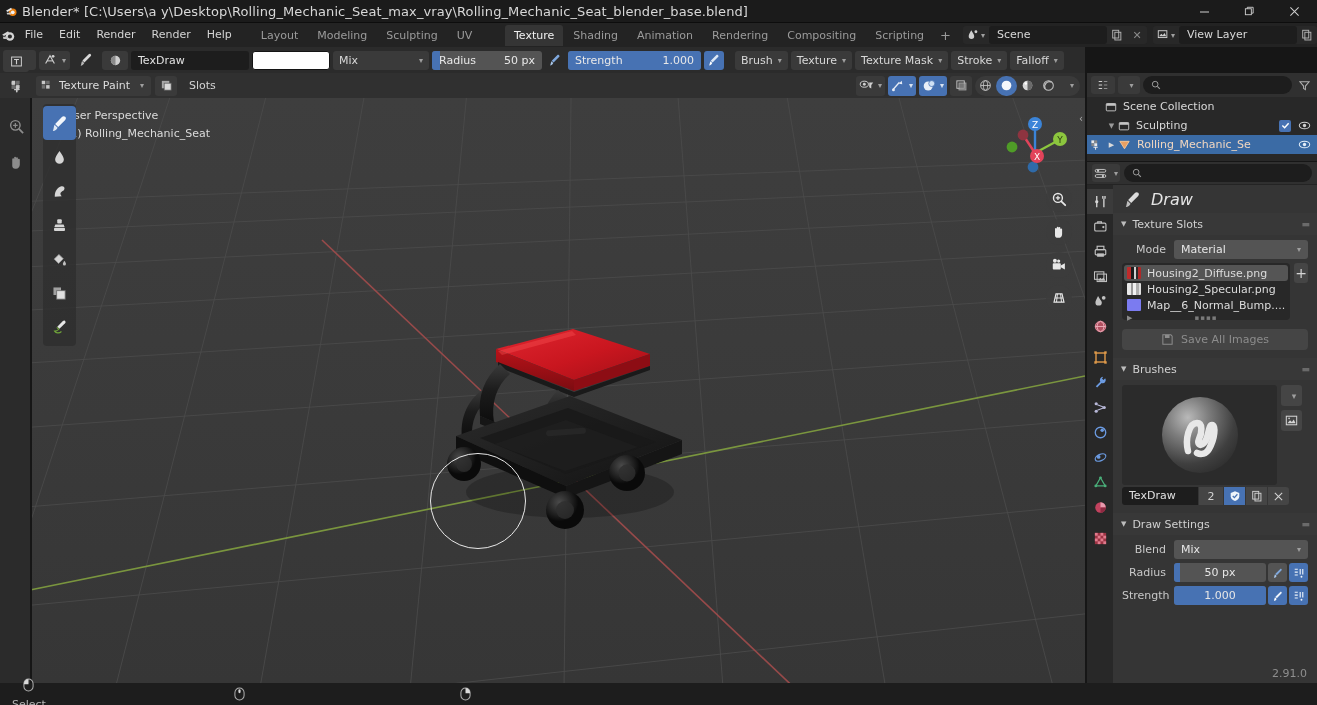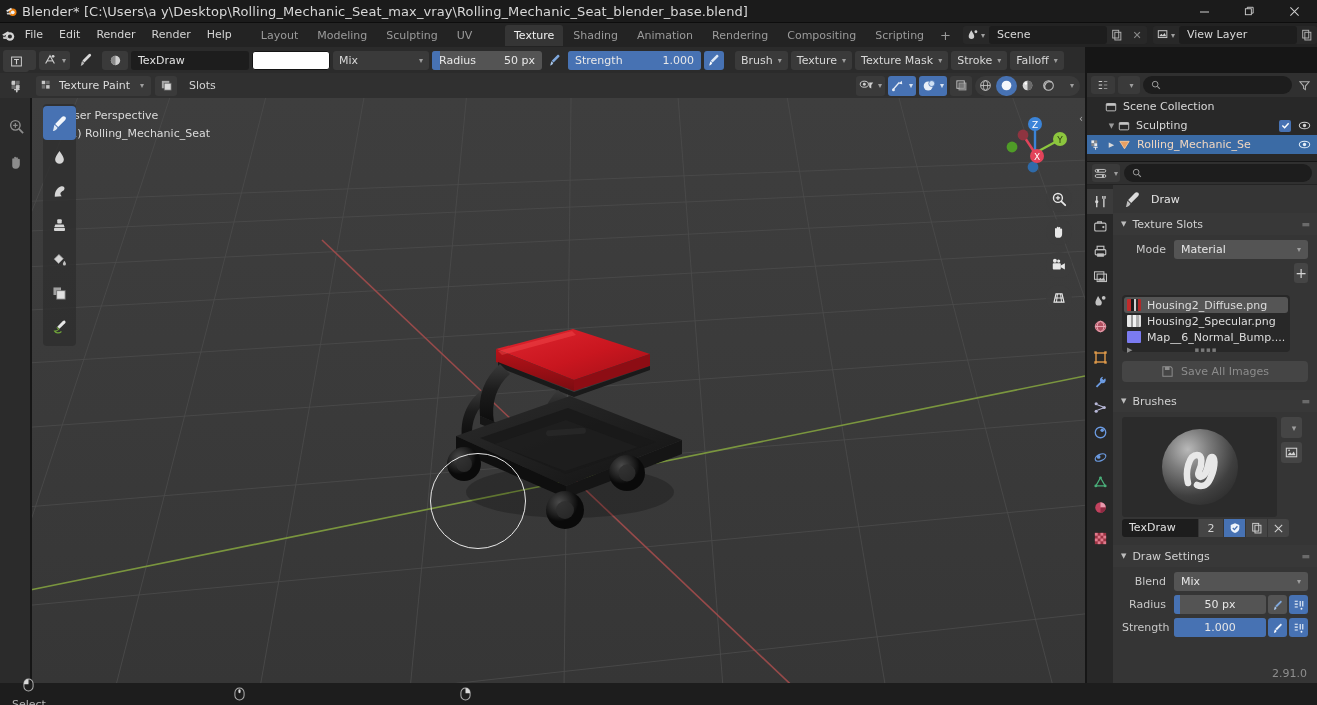--- a/index.html
+++ b/index.html
@@ -165,21 +165,21 @@
   .panel-hdr { height: 22px; display: flex; align-items: center; gap: 6px; padding: 0 8px; color: #d0d0d0;
                font-size: 11px; background: #383838; }
   .tri { font-size: 7px; color: #bdbdbd; }
   .grip { margin-left: auto; color: #6a6a6a; font-size: 9px; letter-spacing: -1px; }
   .panel-body { padding: 5px 9px 8px 9px; }
   .row { display: flex; align-items: center; height: 19px; margin-bottom: 4px; }
   .row-lbl { width: 52px; text-align: right; padding-right: 8px; font-size: 11px; color: #c8c8c8; }
   .row-ctl { flex: 1; height: 19px; background: #545454; border-radius: 3px; display: flex;
              align-items: center; justify-content: space-between; padding: 0 7px; font-size: 11px; color: #e6e6e6; }
 
-  .slot-list { background: #282828; border-radius: 4px; padding: 2px; height: 57px; margin-top: 32px; }
+  .slot-list { background: #282828; border-radius: 4px; padding: 2px; height: 57px; }
   .slot-row { height: 16px; display: flex; align-items: center; gap: 6px; padding: 0 3px; border-radius: 3px;
               font-size: 11px; color: #dcdcdc; }
   .slot-row.sel { background: #555555; }
   .slot-thumb { width: 14px; height: 12px; border-radius: 1px; flex-shrink: 0; }
   .slot-foot { height: 9px; display: flex; align-items: center; justify-content: center; position: relative; }
   .slot-foot .tri2 { position: absolute; left: 3px; font-size: 7px; color: #8a8a8a; }
   .slot-foot .dots { color: #7a7a7a; font-size: 7px; letter-spacing: 1px; }
 
   .btn-wide { height: 21px; background: #454545; border-radius: 4px; display: flex; align-items: center;
               justify-content: center; gap: 7px; color: #8c8c8c; font-size: 11px; }
@@ -949,21 +949,21 @@
         </div>
       </div>
 
       <div class="prop-content">
 
         <div class="brush-title">
           <svg width="19" height="19" viewBox="0 0 20 20">
             <path d="M16 3 C17 4 17 5.2 16 6.2 L8.6 13.6 L5.4 10.4 L12.8 3 C13.8 2 15 2 16 3Z" fill="#dcdcdc"></path>
             <path d="M4.8 11.2 L8 14.4 C7.2 16.4 5.4 17.6 3 17.8 C4 16 3.8 13 4.8 11.2Z" fill="#bdbdbd"></path>
           </svg>
-          <span style="font-size:11px;">Draw</span>
+          <span style="font-size:16px;font-style:italic;">Draw</span>
         </div>
 
         <div class="panel-hdr">
           <span class="tri">▼</span>
           <span>Texture Slots</span>
           <span class="grip">▬</span>
         </div>
         <div class="panel-body">
           <div class="row">
             <div class="row-lbl">Mode</div>

